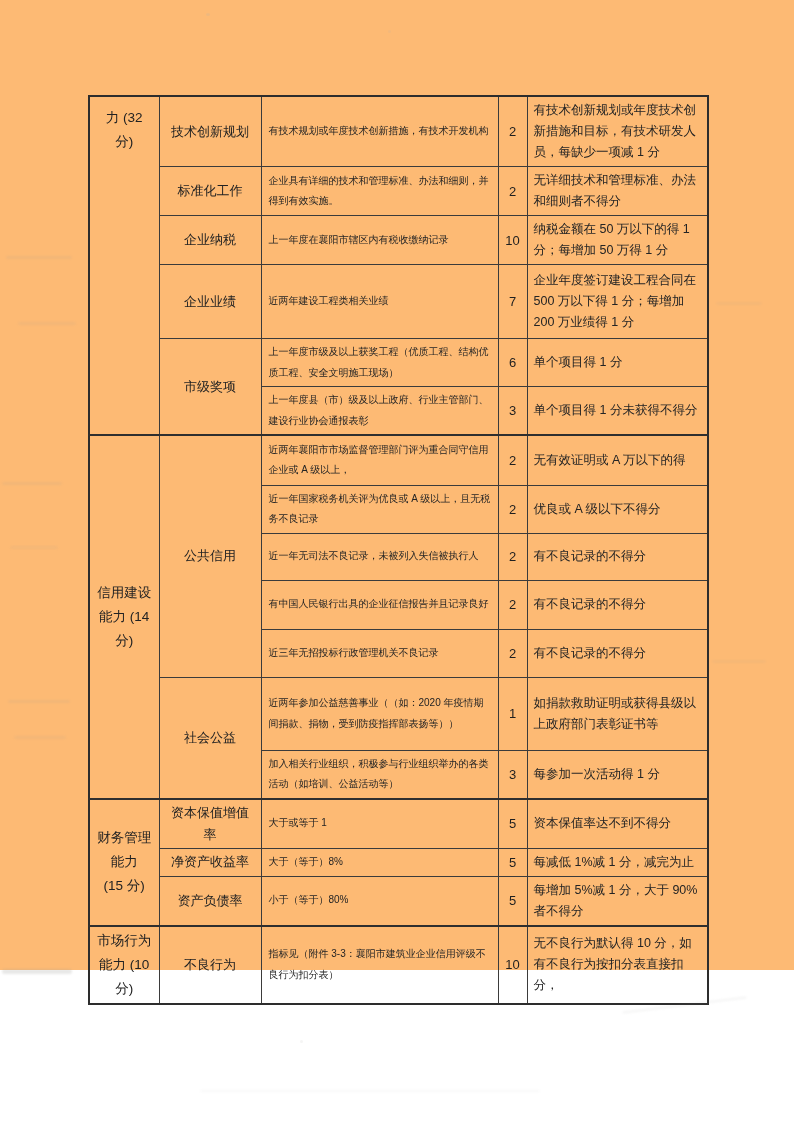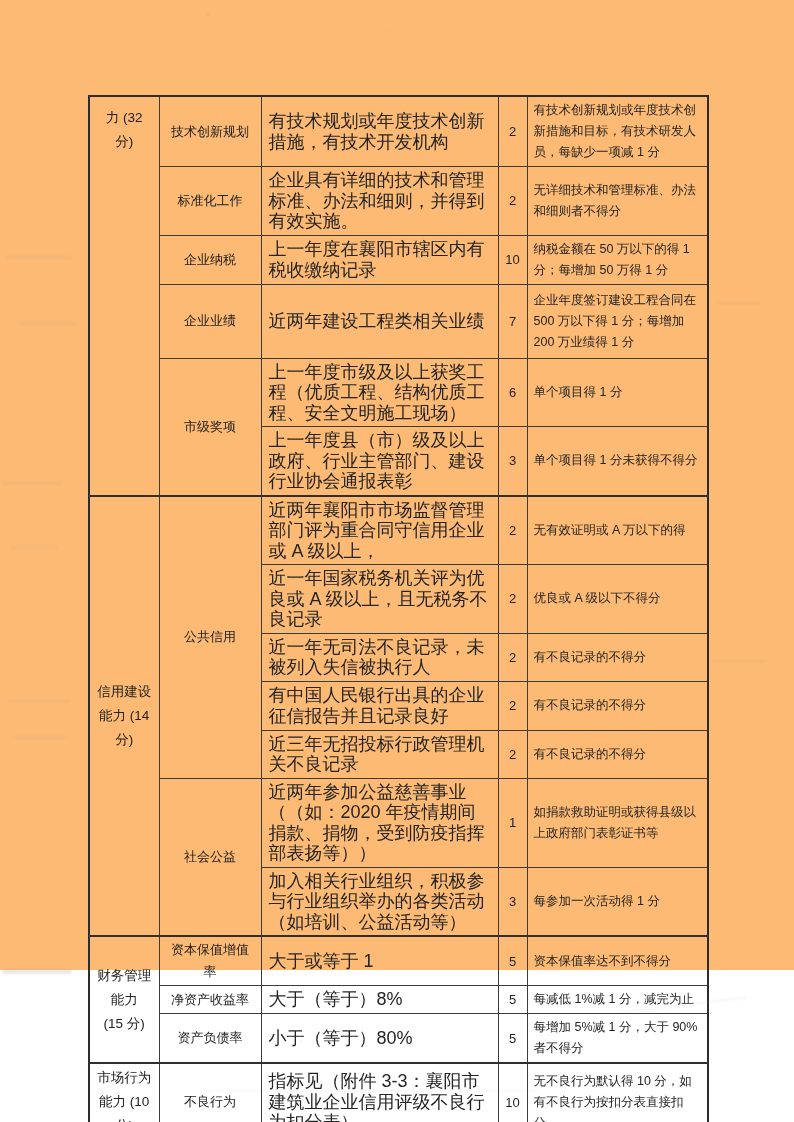--- a/index.html
+++ b/index.html
@@ -40,21 +40,21 @@
   td.item{
     text-align:center;
     font-size:13px;
     line-height:22px;
     white-space:pre-line;
     padding:2px 4px;
     color:#222;
   }
   td.desc{
     text-align:left;
-    font-size:18px;
+    font-size:10px;
     line-height:20.5px;
     padding:3px 7px;
     color:#242424;
   }
   td.score{
     text-align:center;
     font-size:13px;
     color:#1f1f1f;
     padding:0 1px;
   }

